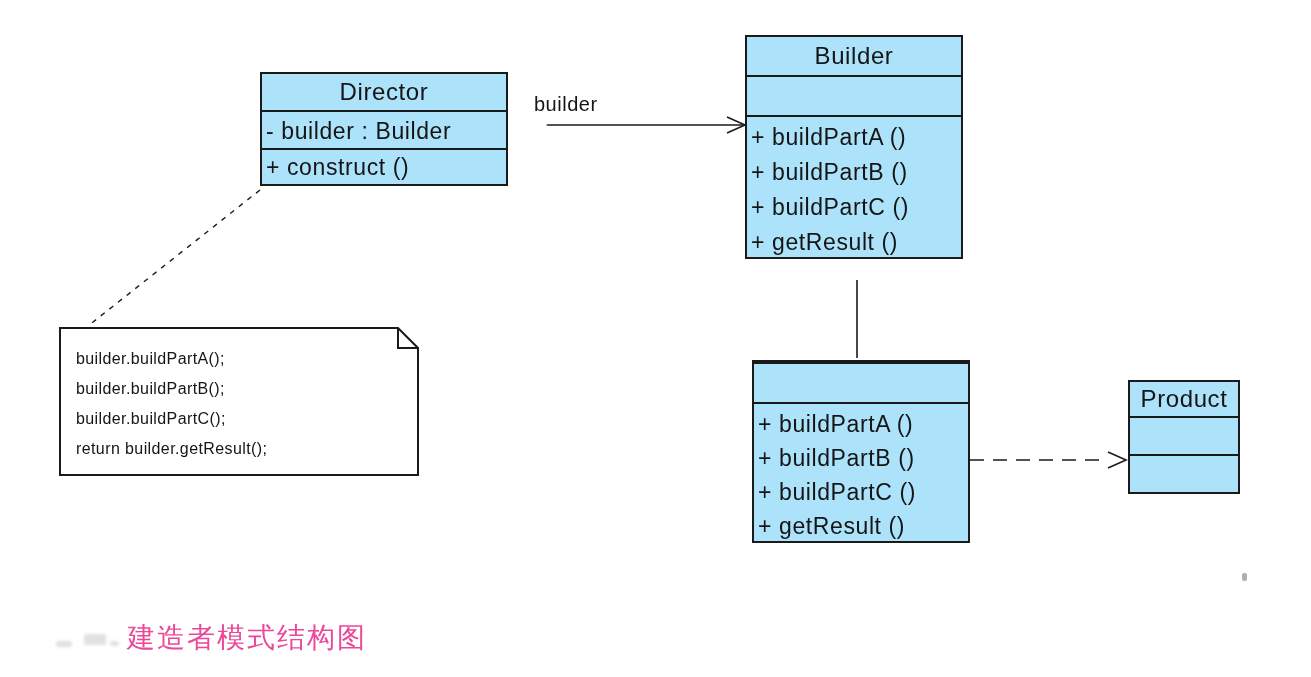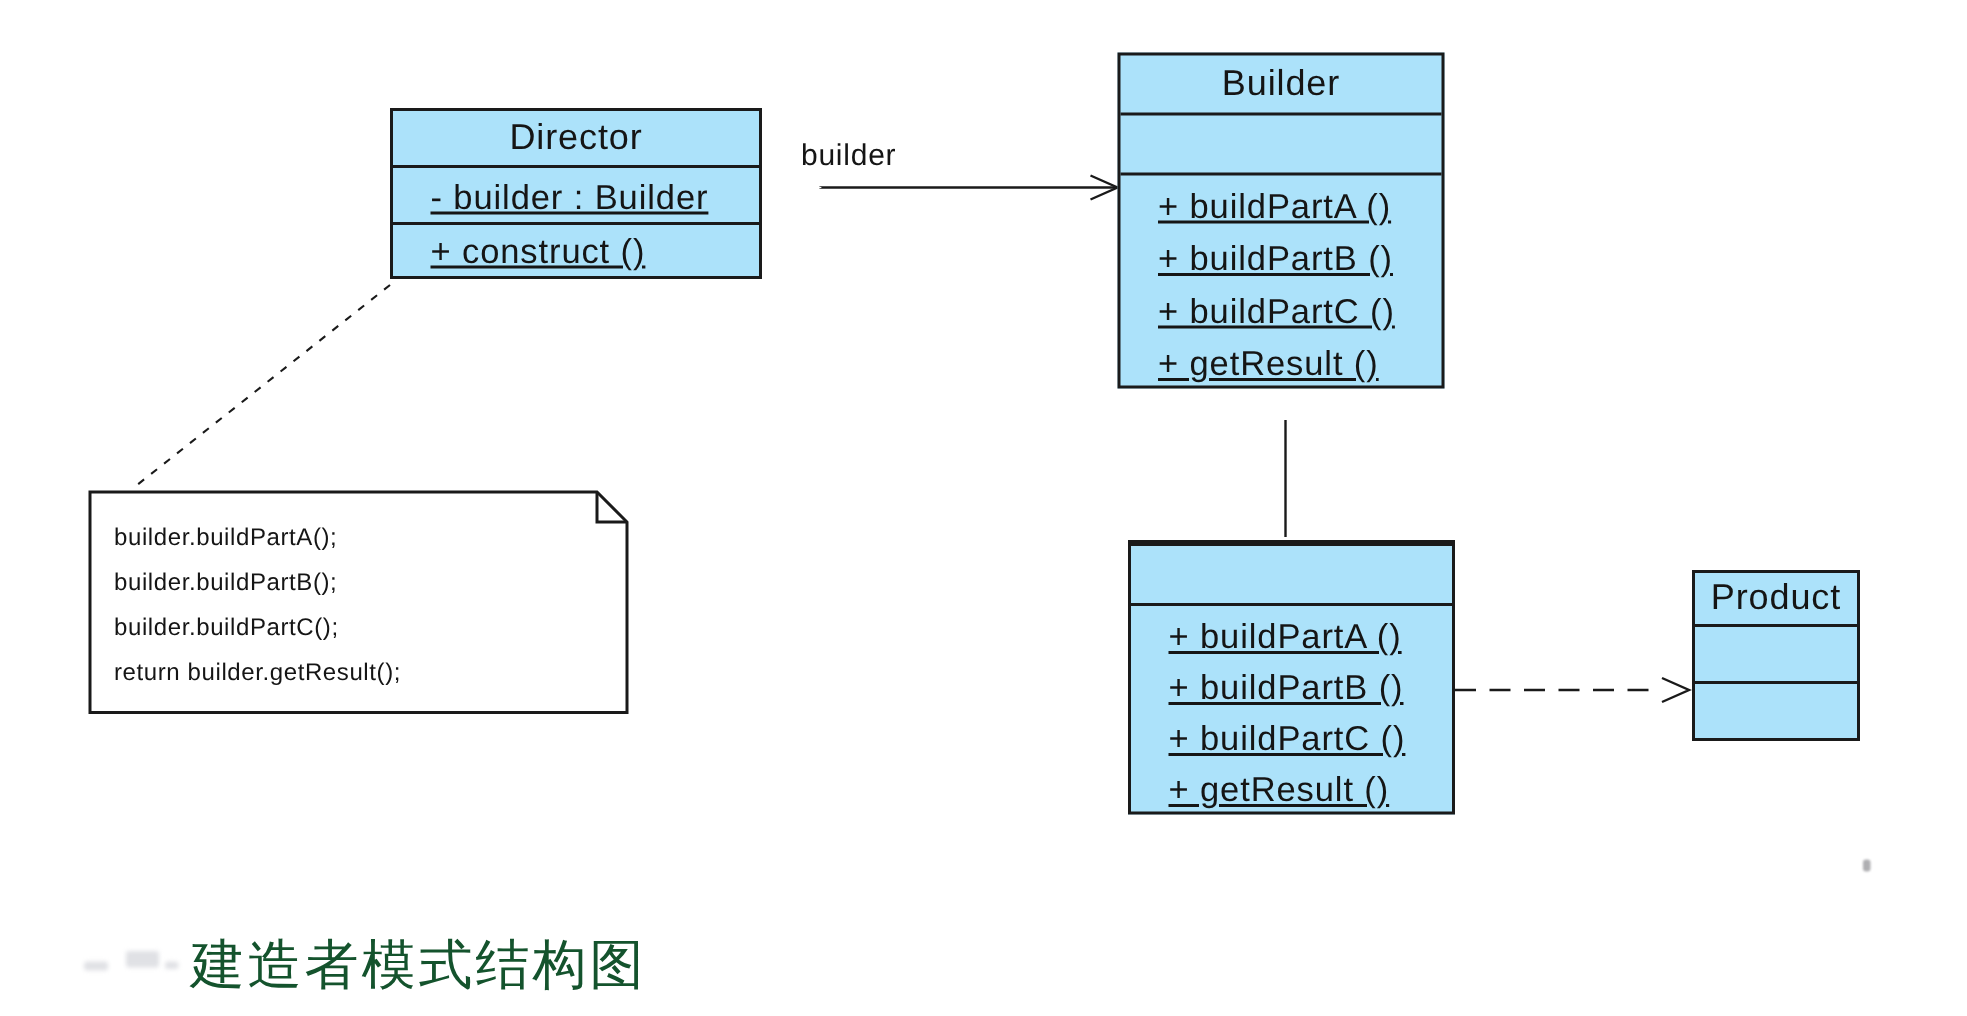--- a/index.html
+++ b/index.html
@@ -18,21 +18,21 @@
   .canvas{position:absolute;left:0;top:0;width:1311px;height:677px;}
   svg.connectors{position:absolute;left:0;top:0;width:1311px;height:677px;pointer-events:none;}
   svg.connectors line, svg.connectors polyline, svg.connectors path{stroke:var(--line);}
 
   .uml-class{
     position:absolute;background:var(--class_fill);
     border:2px solid var(--class_border);
     font-size:23px;letter-spacing:0.6px;
   }
   .uml-title{text-align:center;font-size:24px;overflow:hidden;white-space:nowrap;}
-  .uml-attrs,.uml-methods{border-top:2px solid var(--class_border);padding:0 25px;overflow:hidden;text-decoration:underline;}
+  .uml-attrs,.uml-methods{border-top:2px solid var(--class_border);padding:0 4px;overflow:hidden;}
   .uml-row{white-space:nowrap;}
 
   
   #cls-director{left:260px;top:72px;width:248px;}
   #cls-director .uml-title{height:36px;line-height:36px;}
   #cls-director .uml-attrs{height:38px;line-height:38px;}
   #cls-director .uml-methods{height:36px;line-height:34px;}
 
   
   #cls-builder{left:745px;top:35px;width:218px;}
@@ -59,21 +59,21 @@
   }
 
   .note-text{
     position:absolute;left:76px;top:344px;width:330px;
     font-size:16px;line-height:30px;letter-spacing:0.4px;white-space:nowrap;
   }
 
   .caption{
     position:absolute;left:127px;top:619px;
     font-family:"DejaVu Serif","Liberation Serif",serif;
-    font-size:36px;letter-spacing:2px;color:#14532d;white-space:nowrap;
+    font-size:28px;letter-spacing:2px;color:#ec4899;white-space:nowrap;
   }
   .smudge{position:absolute;background:rgba(165,170,180,0.35);filter:blur(1.5px);border-radius:2px;}
   #smudge-1{left:56px;top:641px;width:16px;height:6px;}
   #smudge-2{left:84px;top:634px;width:22px;height:11px;}
   #smudge-3{left:110px;top:641px;width:9px;height:5px;}
   #speck{left:1242px;top:573px;width:5px;height:8px;background:rgba(110,110,115,0.55);filter:blur(0.7px);}
 </style>
 </head>
 <body>
 

